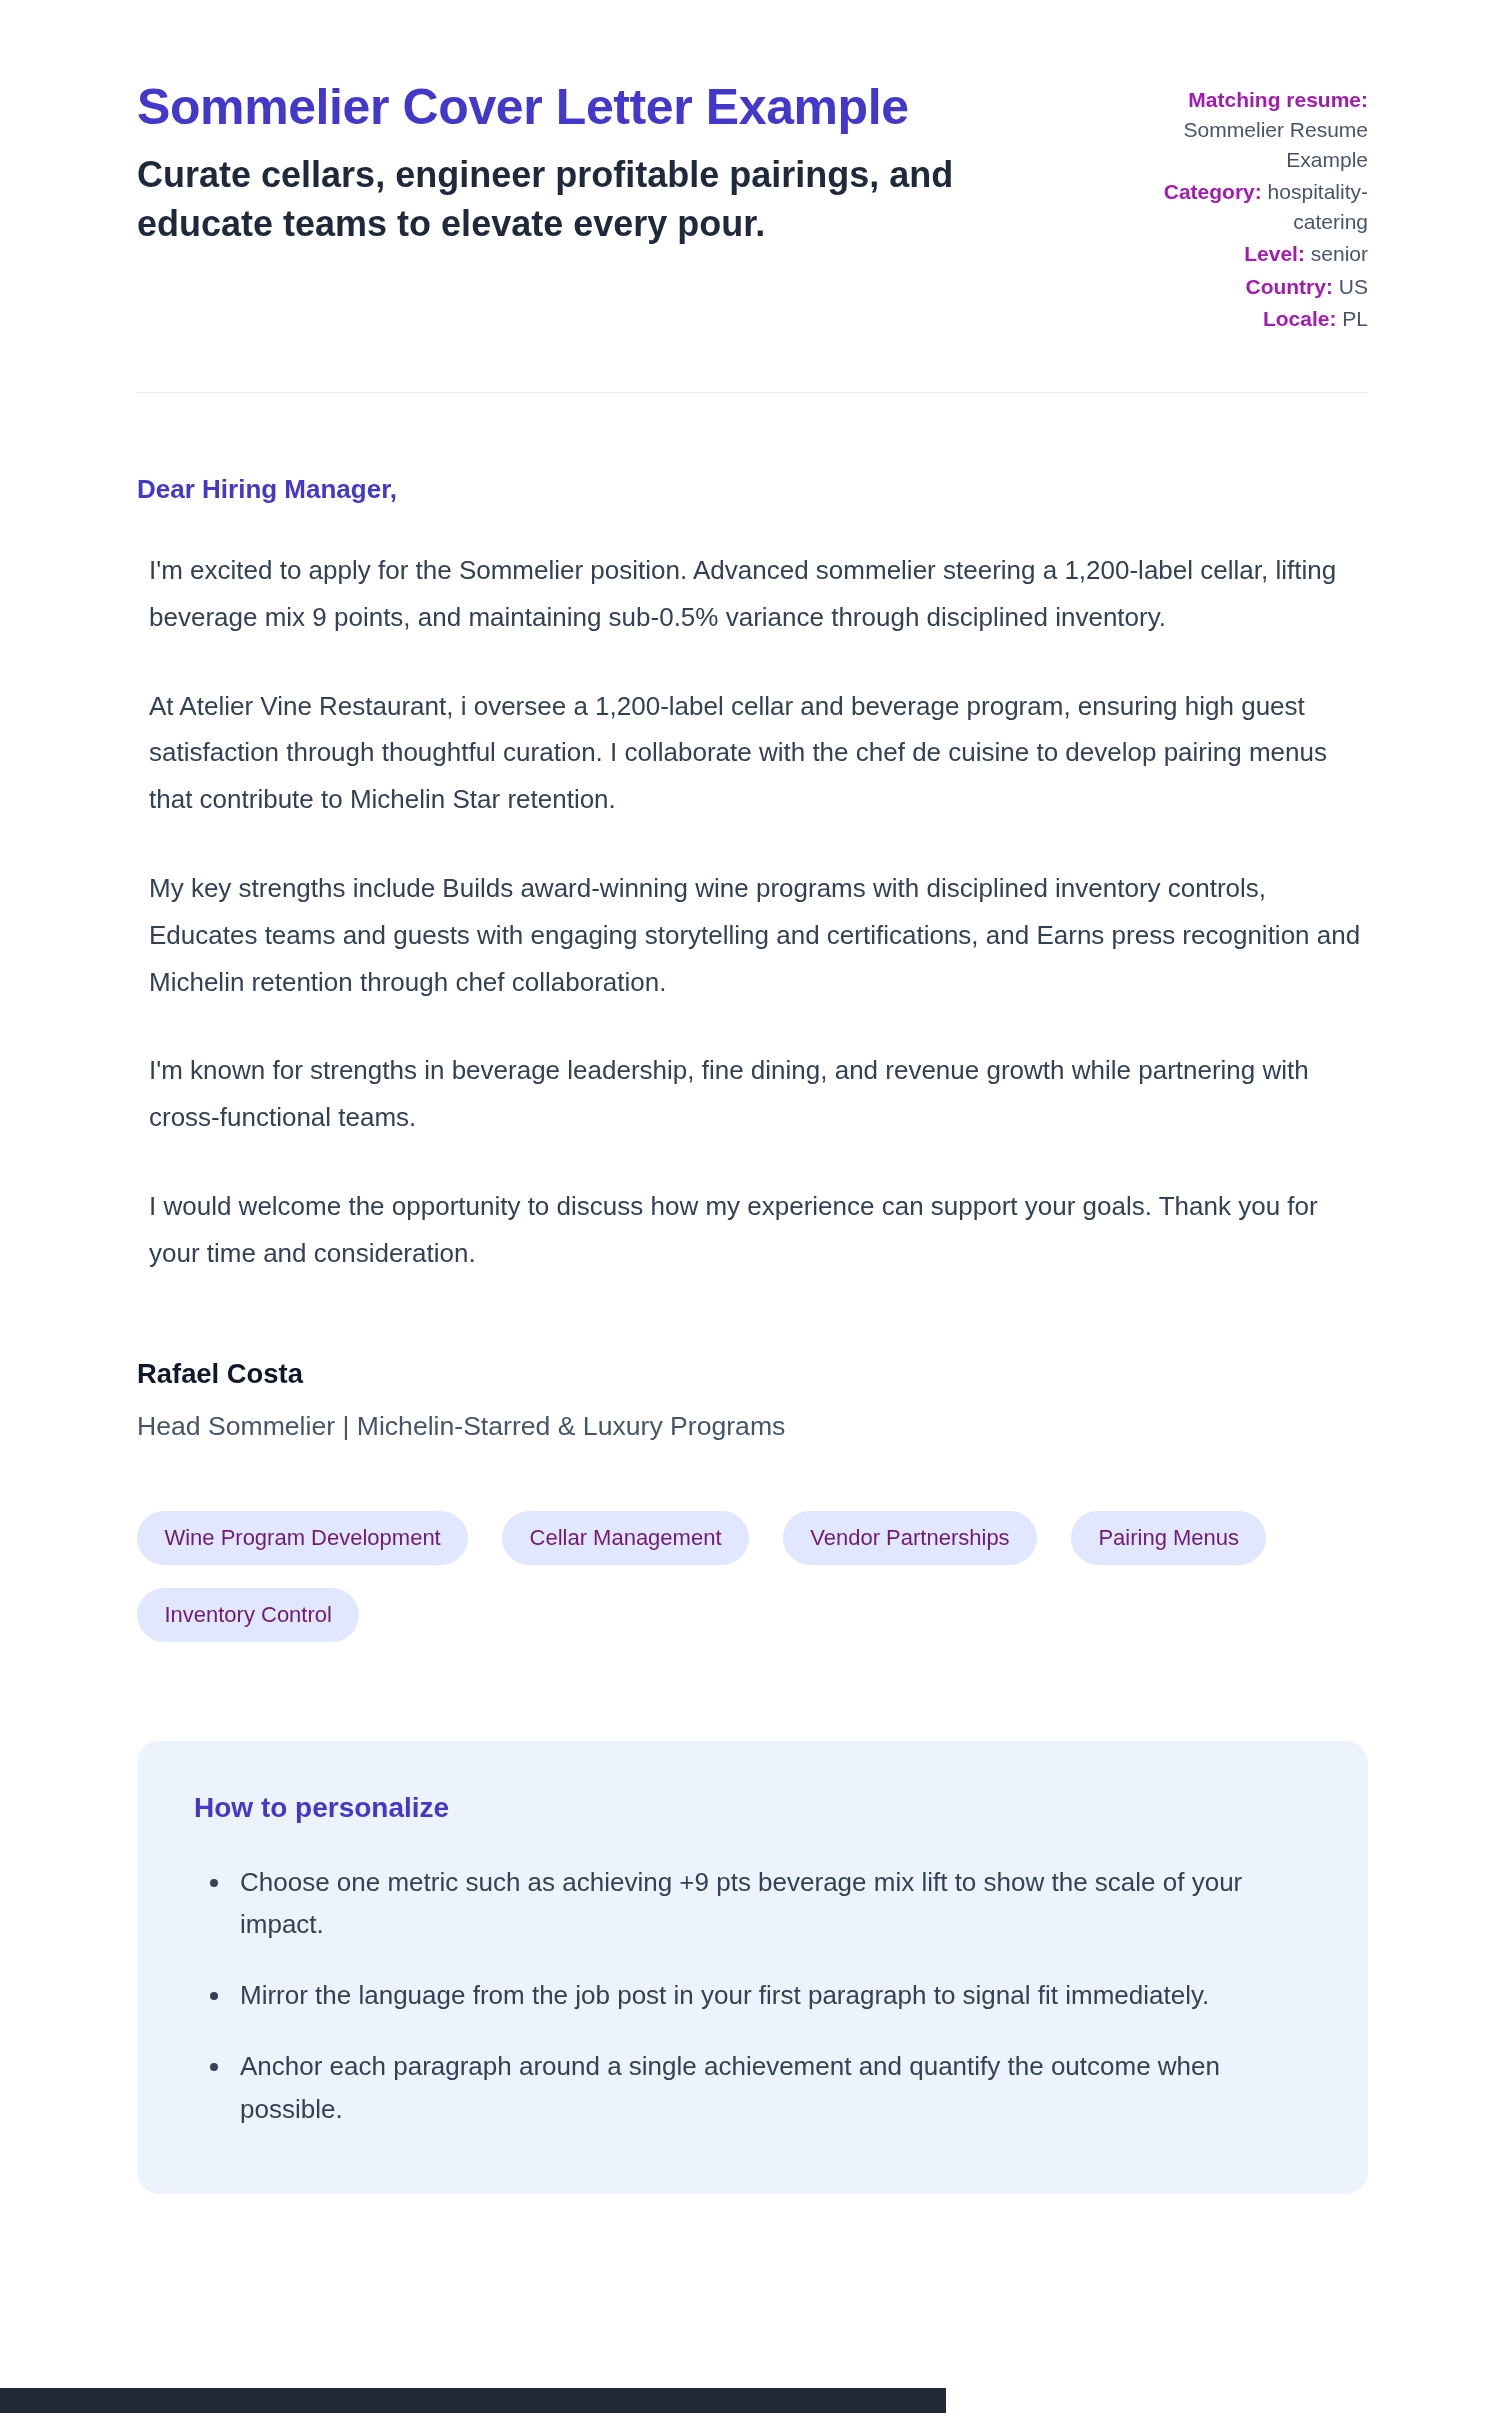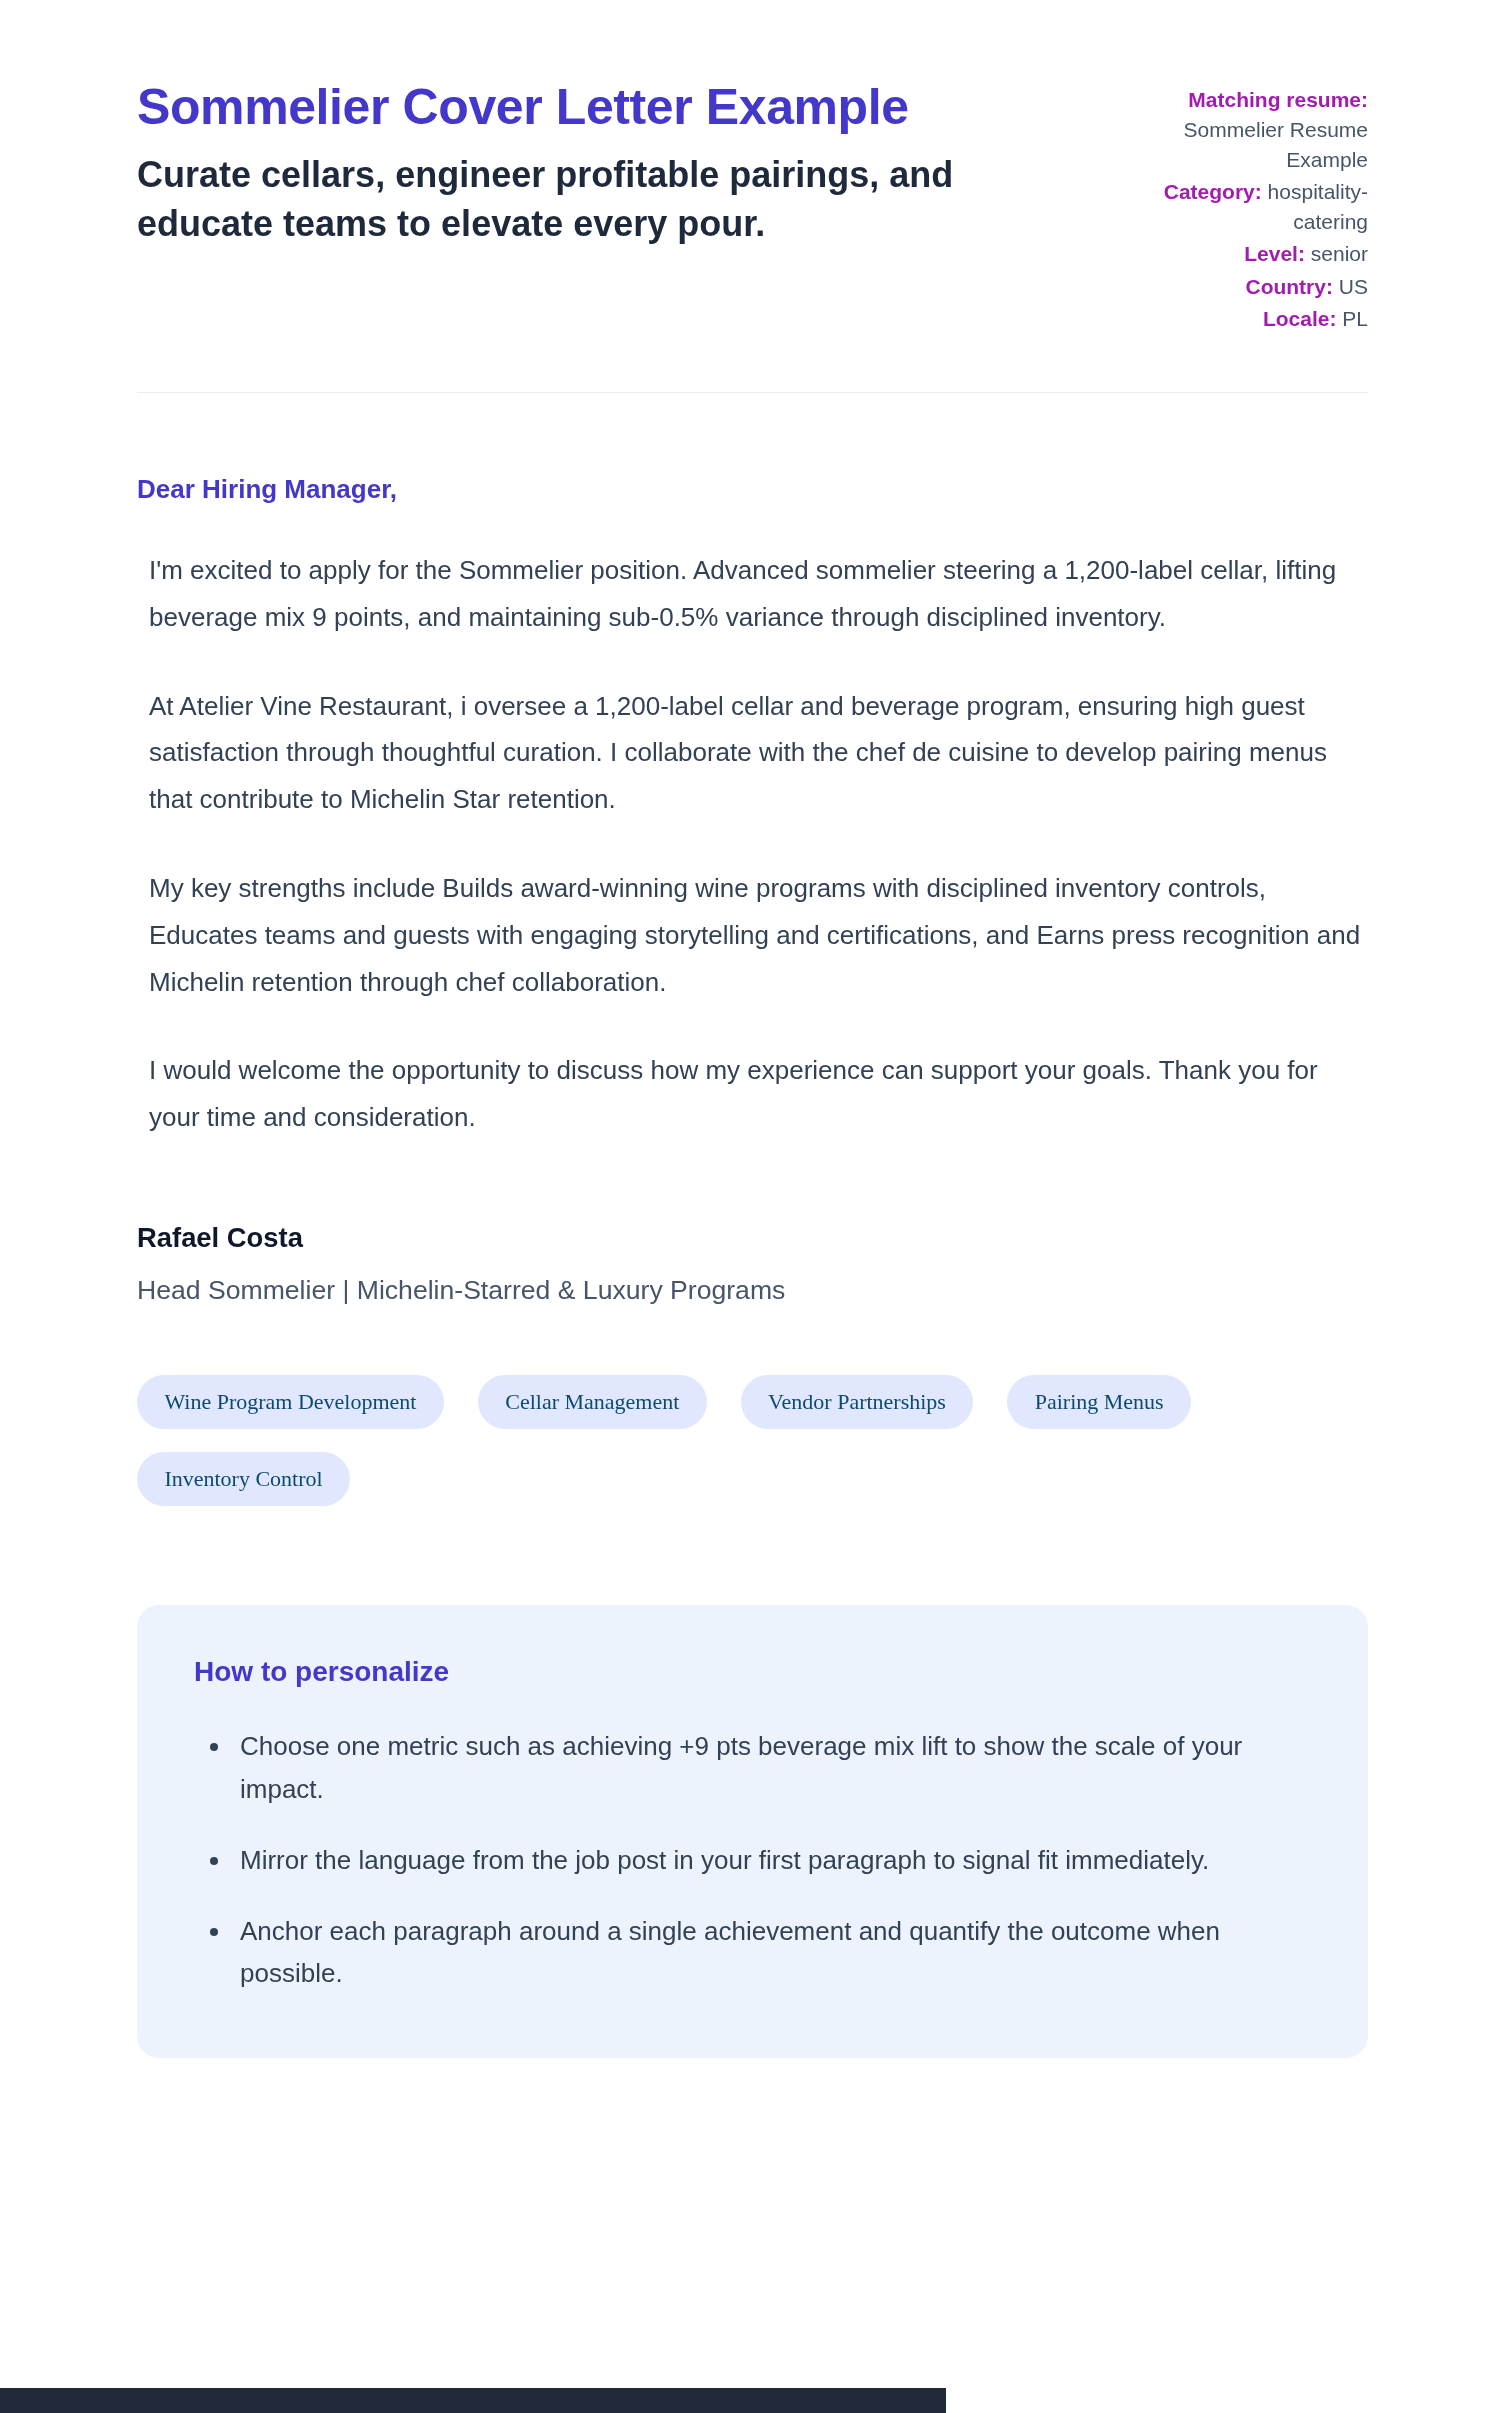--- a/index.html
+++ b/index.html
@@ -65,26 +65,25 @@
 
   
   .signature { margin-top: 81px; }
   .sig-name { font-size: 27.4px; font-weight: 700; color: #0f172a; margin: 0; }
   .sig-role { font-size: 26.6px; color: #475569; margin: 21px 0 0 0; }
 
   
   .tags { display: flex; flex-wrap: wrap; gap: 23px 34px; margin-top: 69px; max-width: 1240px; }
   .tag {
     background: #e0e7ff;
-    color: #0c4a6e;
+    color: #701a75;
     font-size: 22px;
     padding: 14px 27.4px;
     border-radius: 884px;
     white-space: nowrap;
-    font-family: Liberation Serif, serif;
   }
 
   
   .tip-box {
     margin-top: 99px;
     background: #edf3fd;
     border-radius: 22px;
     padding: 51px 57px 35px 57px;
   }
   .tip-heading { color: #4338ca; font-size: 28px; font-weight: 700; margin: 0; }
@@ -146,20 +145,21 @@
 
     <hr class="divider">
 
     <p class="salutation">Dear Hiring Manager,</p>
 
     <div class="paragraphs">
 
     <p class="para">I'm excited to apply for the Sommelier position. Advanced sommelier steering a 1,200-label cellar, lifting beverage mix 9 points, and maintaining sub-0.5% variance through disciplined inventory.</p>
         <p class="para">At Atelier Vine Restaurant, i oversee a 1,200-label cellar and beverage program, ensuring high guest satisfaction through thoughtful curation. I collaborate with the chef de cuisine to develop pairing menus that contribute to Michelin Star retention.</p>
         <p class="para">My key strengths include Builds award-winning wine programs with disciplined inventory controls, Educates teams and guests with engaging storytelling and certifications, and Earns press recognition and Michelin retention through chef collaboration.</p>
+        <p class="para">I'm known for strengths in beverage leadership, fine dining, and revenue growth while partnering with cross-functional teams.</p>
         <p class="para">I would welcome the opportunity to discuss how my experience can support your goals. Thank you for your time and consideration.</p>
       </div>
 
     <div class="signature">
       <p class="sig-name">Rafael Costa</p>
       <p class="sig-role">Head Sommelier | Michelin-Starred &amp; Luxury Programs</p>
     </div>
 
     <div class="tags">
 

